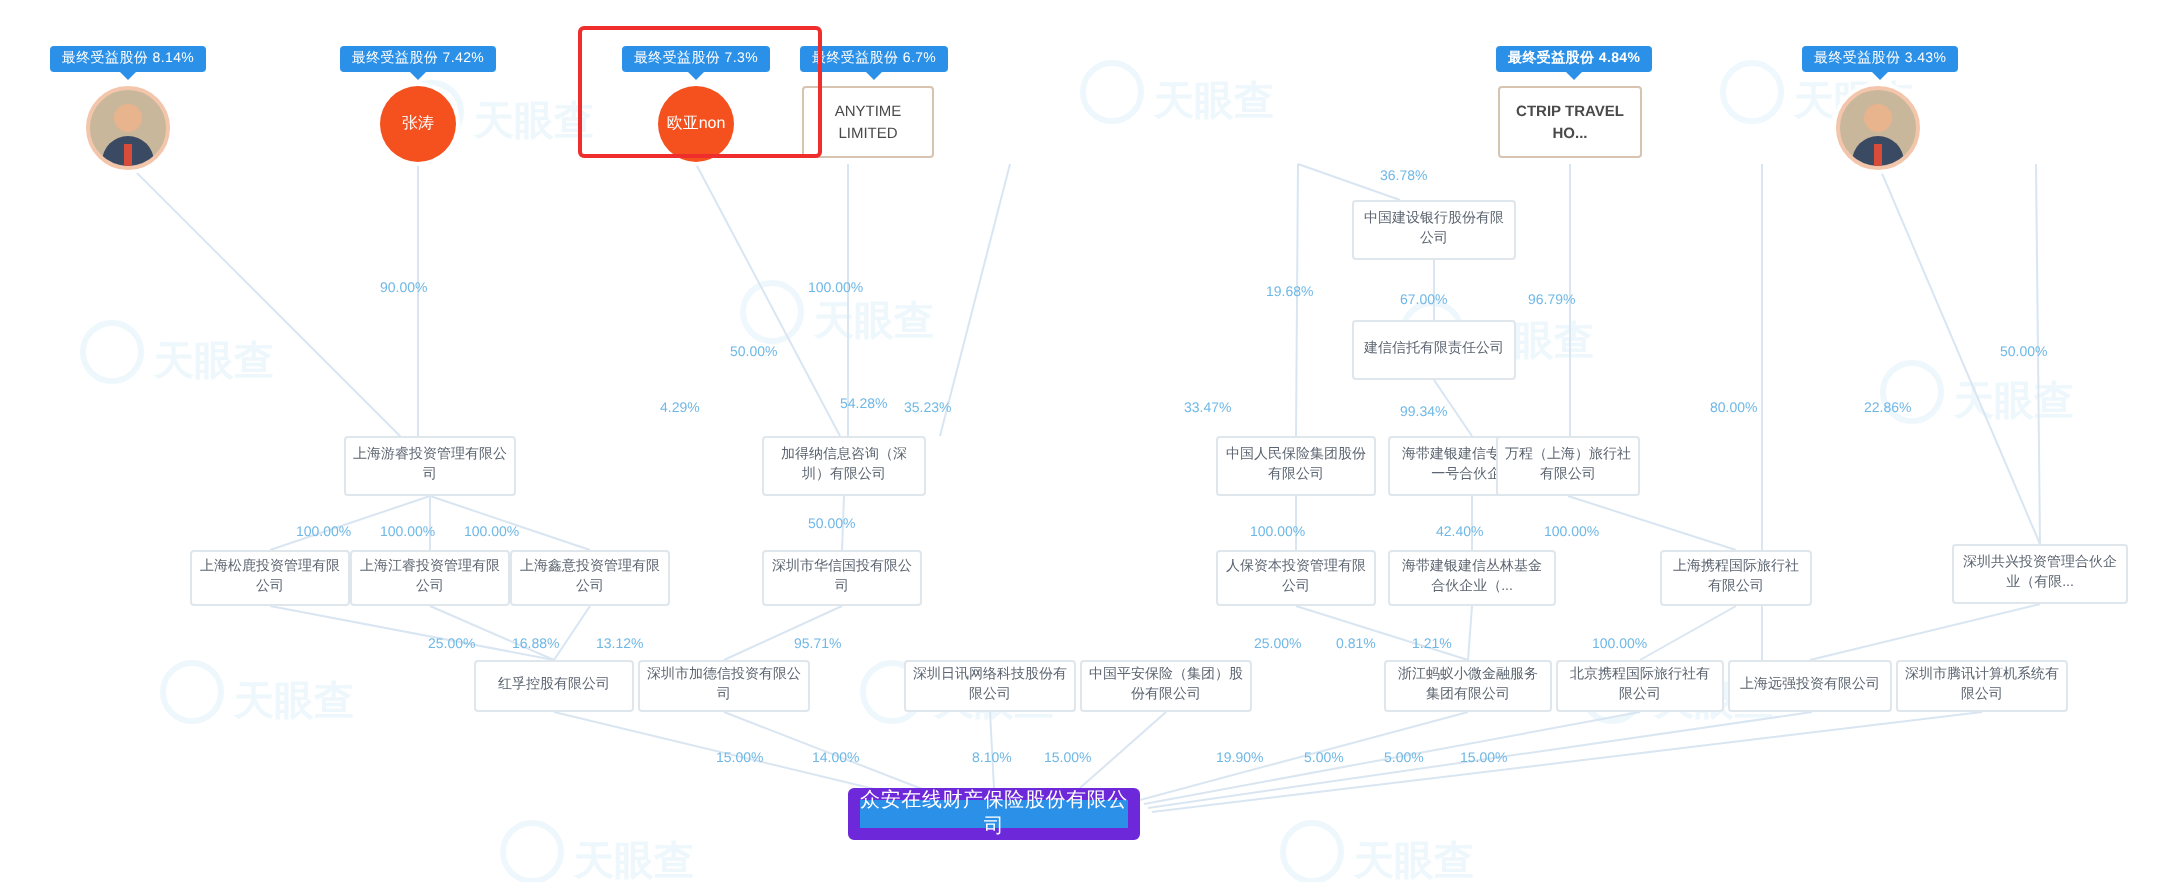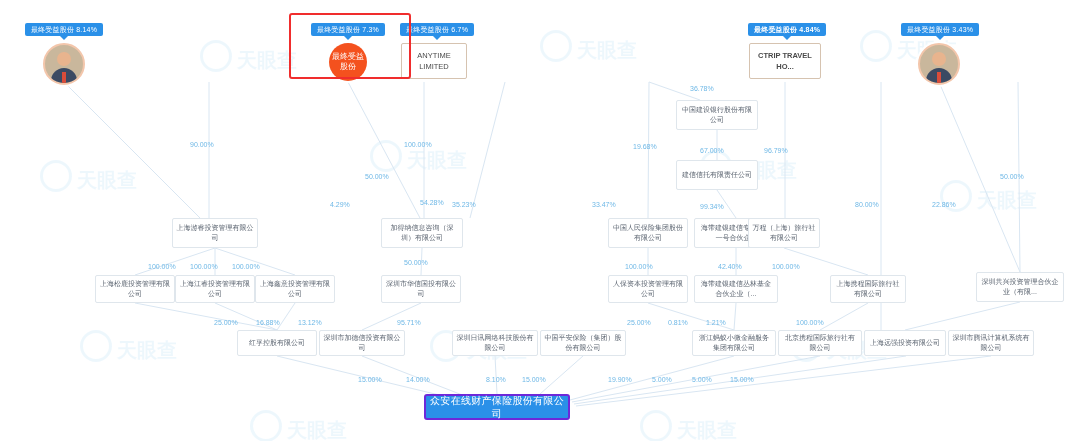--- a/index.html
+++ b/index.html
@@ -61,21 +61,21 @@
 
   
   .node{
     position:absolute;z-index:3;box-sizing:border-box;
     border:1px solid #dfe6ec;background:#fff;border-radius:2px;
     font-size:7px;line-height:10px;color:#5b6470;text-align:center;
     display:flex;align-items:center;justify-content:center;padding:3px 3px;
   }
   .target{
     position:absolute;z-index:4;box-sizing:border-box;
-    background:#2a90e8;border:2px solid #6d28d9;border-radius:3px;
+    background:#2a90e8;border:6px solid #6d28d9;border-radius:3px;
     color:#fff;font-size:10px;line-height:13px;text-align:center;
     display:flex;align-items:center;justify-content:center;
     letter-spacing:.3px;
   }
   .pct{
     position:absolute;z-index:3;color:#6fb8e6;font-size:7px;line-height:9px;
     white-space:nowrap;
   }
 </style>
 </head>
@@ -144,24 +144,28 @@
 
   <div class="holder" style="left:18px;top:18px;width:92px;">
     <div class="badge">最终受益股份 8.14%</div>
     <div class="avatar photo">
         <span class="face"></span>
         <span class="body"></span>
         <span class="tie"></span>
       </div>
   </div>
 
+  <div class="holder" style="left:163px;top:18px;width:92px;">
+    <div class="badge">最终受益股份 7.42%</div>
+    <div class="avatar">张涛</div>
+  </div>
 
   <div class="holder" style="left:302px;top:18px;width:92px;">
     <div class="badge">最终受益股份 7.3%</div>
-    <div class="avatar">最终受益股份</div>
+    <div class="avatar">欧亚non</div>
   </div>
   <div class="selbox" style="left:289px;top:13px;width:118px;height:62px;"></div>
 
   <div class="holder" style="left:400px;top:18px;width:68px;">
     <div class="badge">最终受益股份 6.7%</div>
     <div class="cbox" style="width:66px;height:36px;">ANYTIME LIMITED</div>
   </div>
 
 
 

